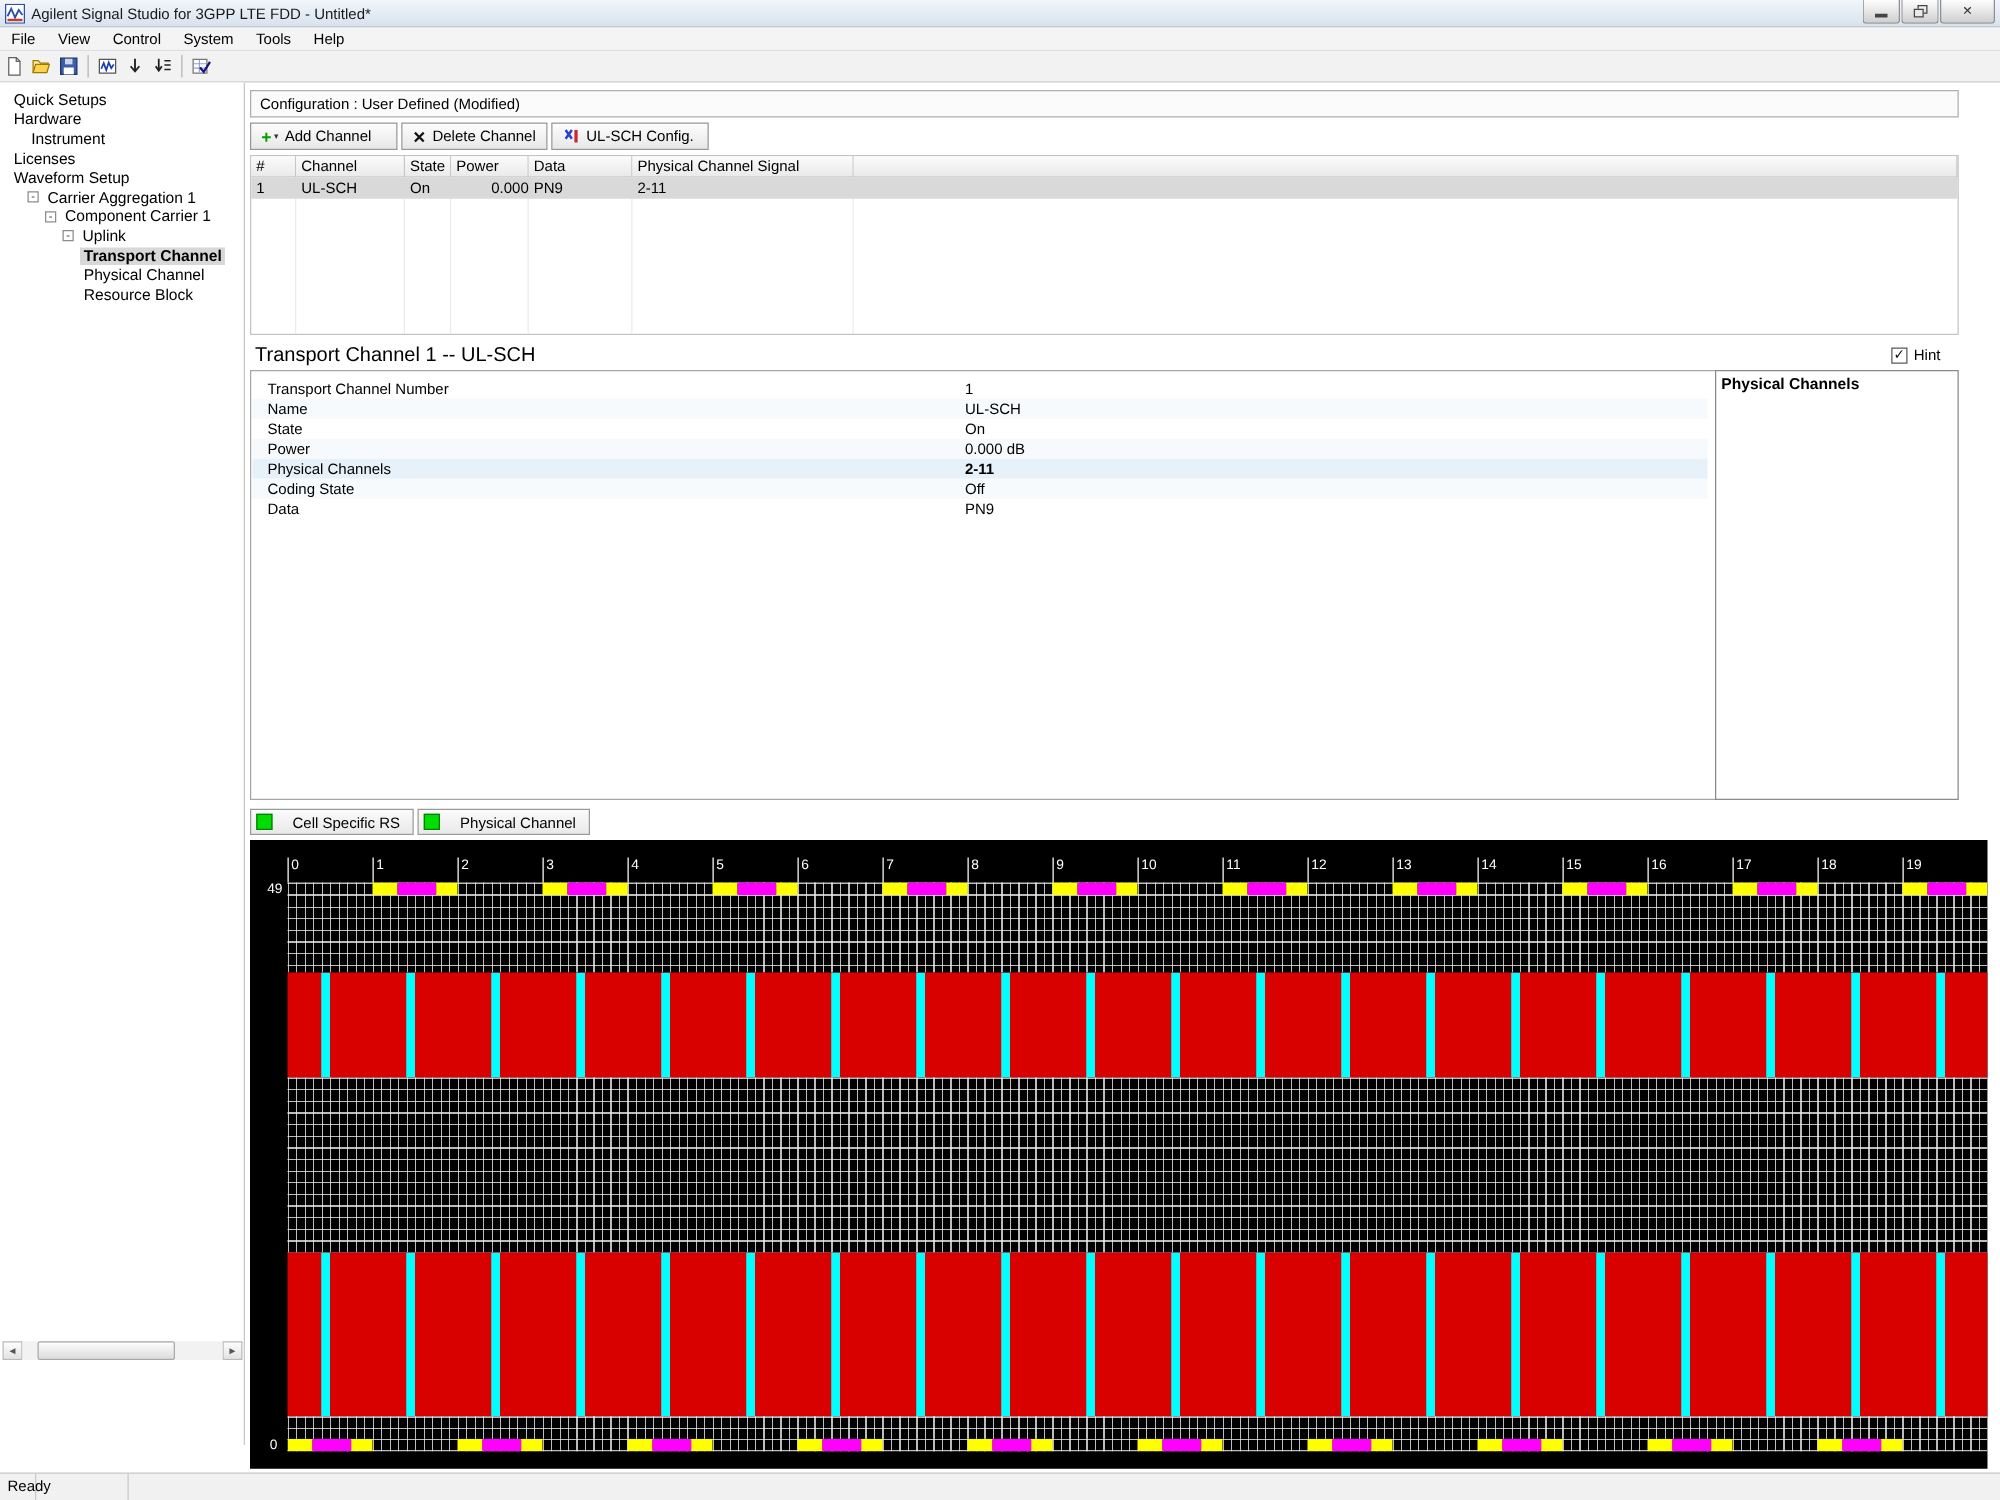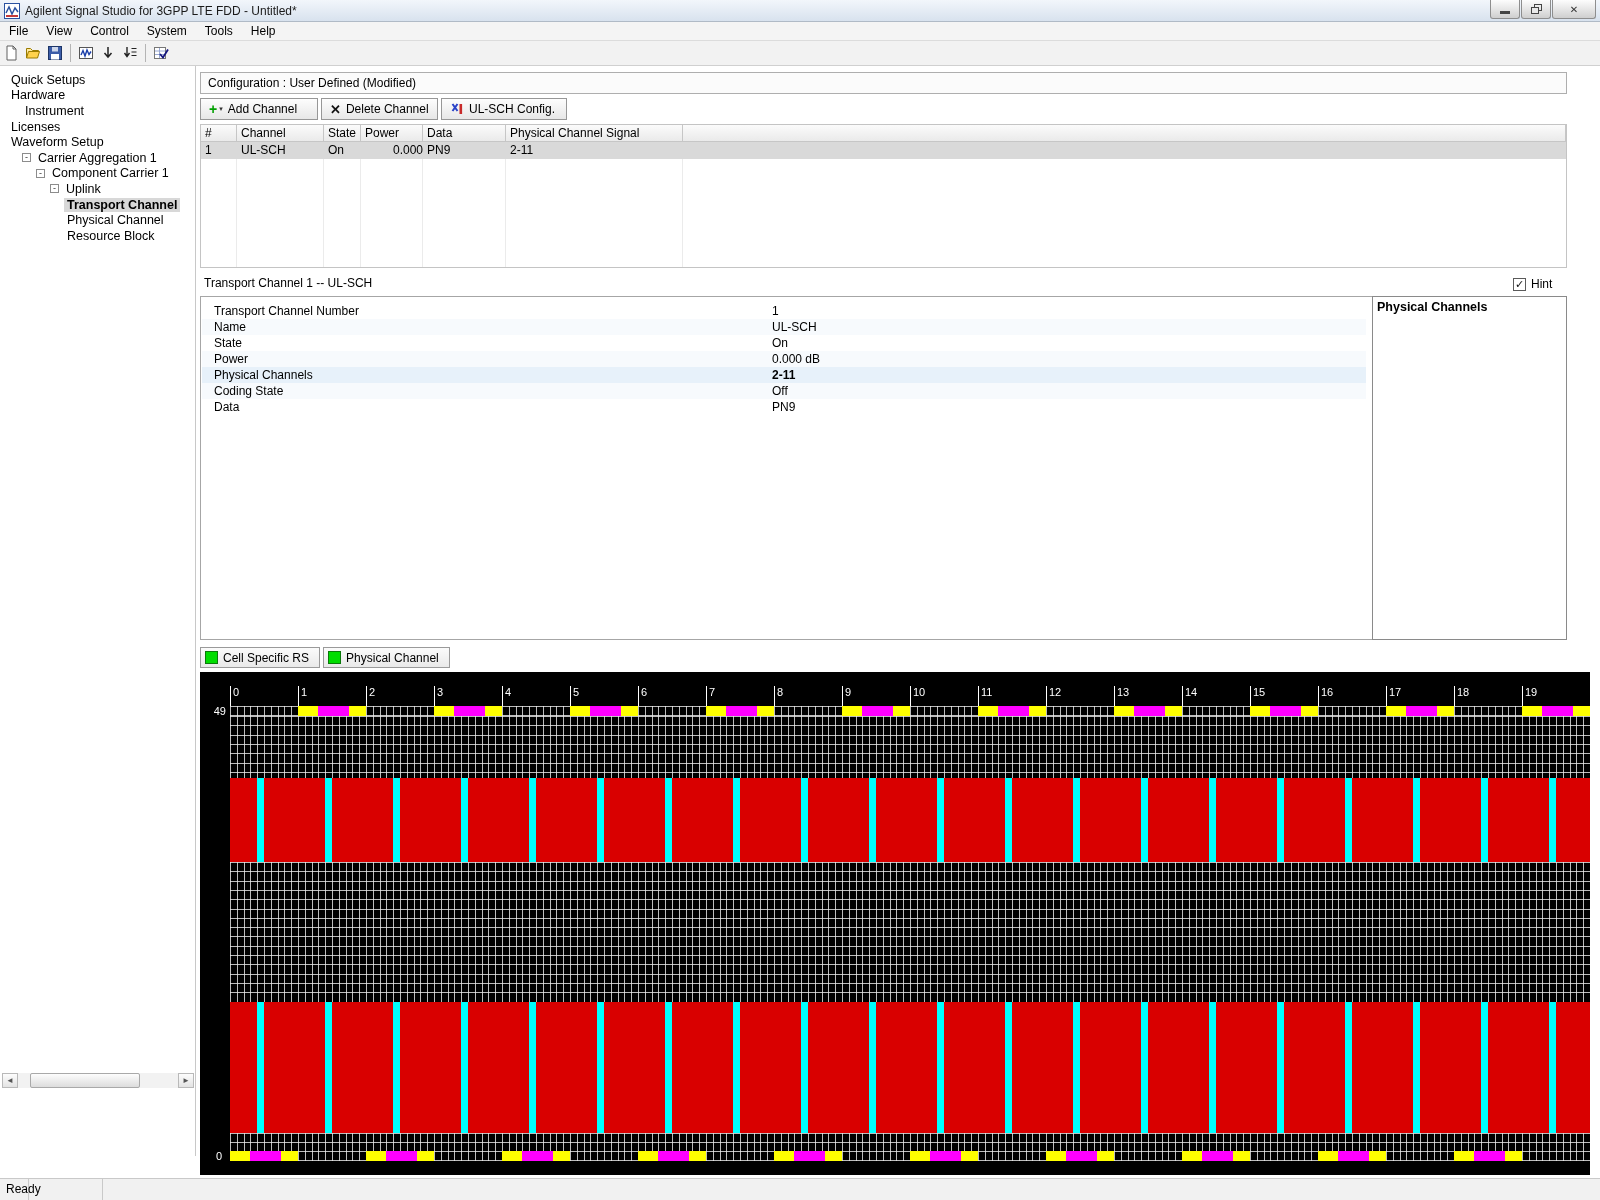--- a/index.html
+++ b/index.html
@@ -61,40 +61,40 @@
 
   
   .chan-table { left:200px; top:124px; width:1367px; height:144px; background:#fff; border:1px solid #c4c4c4; }
   .th { position:absolute; top:0; height:17px; background:linear-gradient(#fbfbfb,#eaeaea);
     border-right:1px solid #c6c6c6; border-bottom:1px solid #c6c6c6; padding:1px 4px; font-size:12px; }
   .chan-row { position:absolute; top:17px; left:0; width:100%; height:17px; background:#d9d9d9; }
   .td { position:absolute; top:1px; padding:0 4px; font-size:12px; }
   .col-line { position:absolute; top:17px; width:1px; height:125px; background:#ebebeb; }
 
   
-  .detail-title { left:204px; top:276px; font-size:12px; }
+  .detail-title { left:204px; top:276px; font-size:16px; }
   .hint-check { left:1513px; top:277px; display:flex; align-items:center; gap:5px; }
   .checkbox { width:13px; height:13px; border:1px solid #5a5a5a; background:#fff; font-size:11px;
     line-height:11px; text-align:center; color:#111; }
   .props-panel { left:200px; top:296px; width:1312px; height:344px; background:#fff; border:1px solid #a6a6a6; }
   .prop-row { position:absolute; left:1px; width:1164px; height:16px; }
   .prop-row.alt { background:#f7fafd; }
   .prop-row.sel { background:#e7f1fa; }
   .prop-label { position:absolute; left:12px; top:1px; }
   .prop-value { position:absolute; left:570px; top:1px; }
   .prop-value.bold { font-weight:bold; }
   .hint-panel { left:1372px; top:296px; width:195px; height:344px; background:#fff;
     border:1px solid #8a8a8a; padding:3px 4px; }
   .hint-title { font-weight:bold; font-size:12.5px; }
   .hint-body { font-size:12px; line-height:14.5px; }
 
   
   .legend { left:200px; top:647px; display:flex; gap:3px; }
   .legend-btn { height:21px; border:1px solid #9a9a9a; background:linear-gradient(#fbfbfb,#e9e9e9);
-    display:flex; align-items:center; padding:0 10px 0 4px; gap:5px; }
+    display:flex; align-items:center; padding:0 10px 0 4px; gap:16px; }
   .swatch { width:13px; height:13px; border:1px solid #0a7a0a; }
 
   
   .grid-area { left:200px; top:672px; width:1390px; height:503px; background:#000; overflow:hidden; }
   .tick { position:absolute; top:14px; width:1px; height:20px; background:#fff; }
   .tick-num { position:absolute; top:14px; color:#fff; font-size:11px; }
   .row-label { position:absolute; color:#fff; font-size:11px; width:26px; text-align:right; left:0; }
   .grid-body { position:absolute; left:30px; top:34px; width:1360px; height:455px; }
   .band { position:absolute; left:0; width:1360px; overflow:hidden; }
   .cells { background-image:

